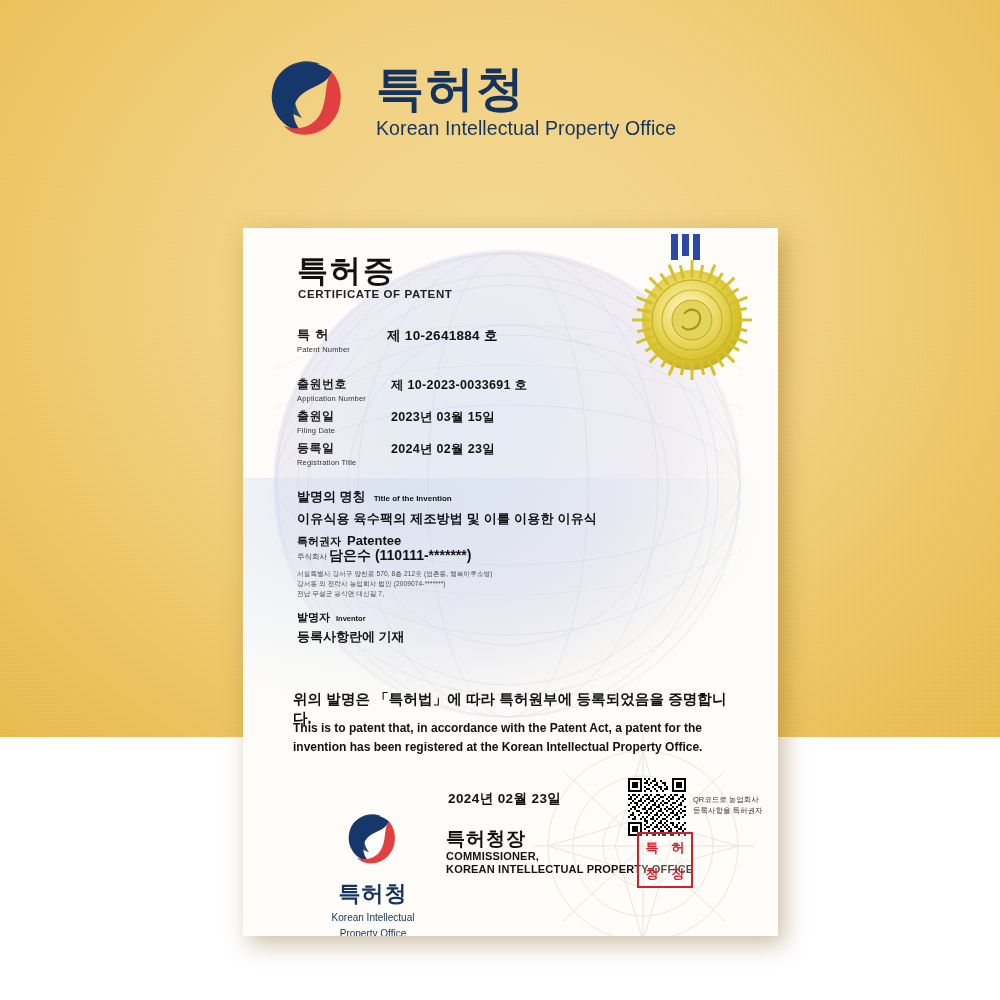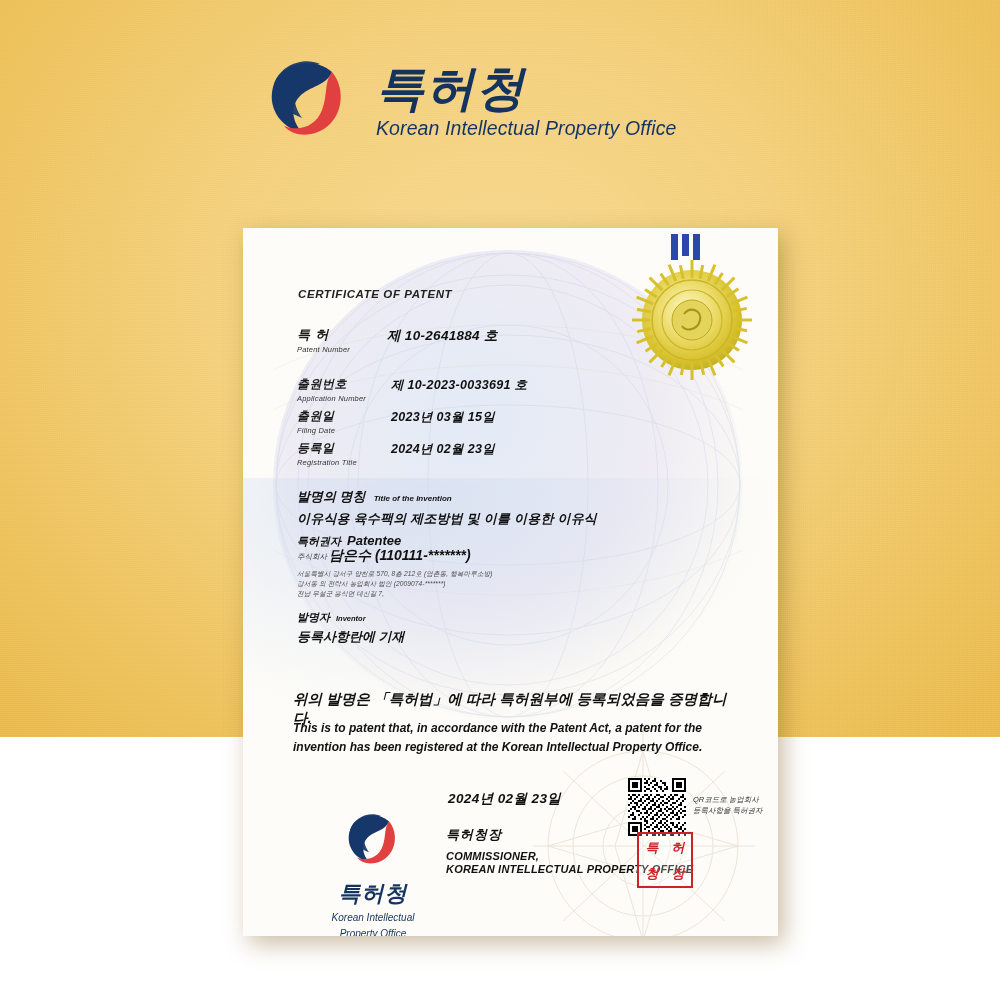--- a/index.html
+++ b/index.html
@@ -7,21 +7,20 @@
     margin: 0; padding: 0;
     width: 1000px; height: 1000px;
     font-family: "Liberation Sans", sans-serif;
     overflow: hidden;
   }
   #page {
     position: relative;
     width: 1000px; height: 737px;
     background:
       radial-gradient(ellipse at 50% 40%, #f7d98f 0%, #f3cf79 45%, #eec35f 75%, #e9ba4d 100%);
-    font-style: italic;
   }
   
   #page::after {
     content: "";
     position: absolute; inset: 0;
     background-image:
       repeating-linear-gradient(0deg, rgba(255,255,255,0.045) 0 1px, rgba(0,0,0,0.02) 1px 2px),
       repeating-linear-gradient(90deg, rgba(255,255,255,0.035) 0 1px, rgba(0,0,0,0.015) 1px 2px);
     pointer-events: none;
     mix-blend-mode: overlay;
@@ -159,21 +158,21 @@
   }
 
   
   .bot-logo { position:absolute; left: 60px; top: 580px; width: 140px; text-align:center; }
   .bot-logo .mark { display:flex; justify-content:center; }
   .bot-logo .ko { font-size: 22px; font-weight: 700; color:#14335e; margin-top: 4px; letter-spacing: 1px;}
   .bot-logo .en { font-size: 10px; color:#14335e; line-height: 1.25; margin-top: 3px; }
 
   .commissioner-ko {
     position: absolute; left: 203px; top: 598px;
-    font-size: 13px; font-weight: 700; color: #111; letter-spacing: 1px;
+    font-size: 19px; font-weight: 700; color: #111; letter-spacing: 1px;
   }
   .commissioner-en1 {
     position: absolute; left: 203px; top: 622px;
     font-size: 11px; font-weight: 700; color: #111; letter-spacing: .2px;
   }
   .commissioner-en2 {
     position: absolute; left: 203px; top: 635px;
     font-size: 11px; font-weight: 700; color: #111; letter-spacing: .2px;
   }
 
@@ -332,20 +331,21 @@
           <circle cx="64" cy="64" r="40" fill="none" stroke="#cbb52a" stroke-width="1.6"></circle>
           <circle cx="64" cy="64" r="30" fill="none" stroke="#cbb52a" stroke-width="1.2"></circle>
           <circle cx="64" cy="64" r="20" fill="#e4d45c" stroke="#bda81f" stroke-width="1"></circle>
           <path d="M56 58 C62 50, 74 54, 72 64 C70 74, 58 76, 54 70" fill="none" stroke="#a89316" stroke-width="2"></path>
         </g>
       </svg>
     </div>
 
     <div class="cert-body">
 
+      <div class="title-ko">특허증</div>
       <div class="title-en">CERTIFICATE OF PATENT</div>
 
       <div class="field" style="left:54px; top:98px;">
         <div class="lbl-ko">특  허</div>
         <div class="lbl-en">Patent Number</div>
       </div>
       <div class="field val" style="left:144px; top:99px;">제 10-2641884 호</div>
 
       <div class="field" style="left:54px; top:148px;">
         <div class="lbl-ko sm">출원번호</div>

